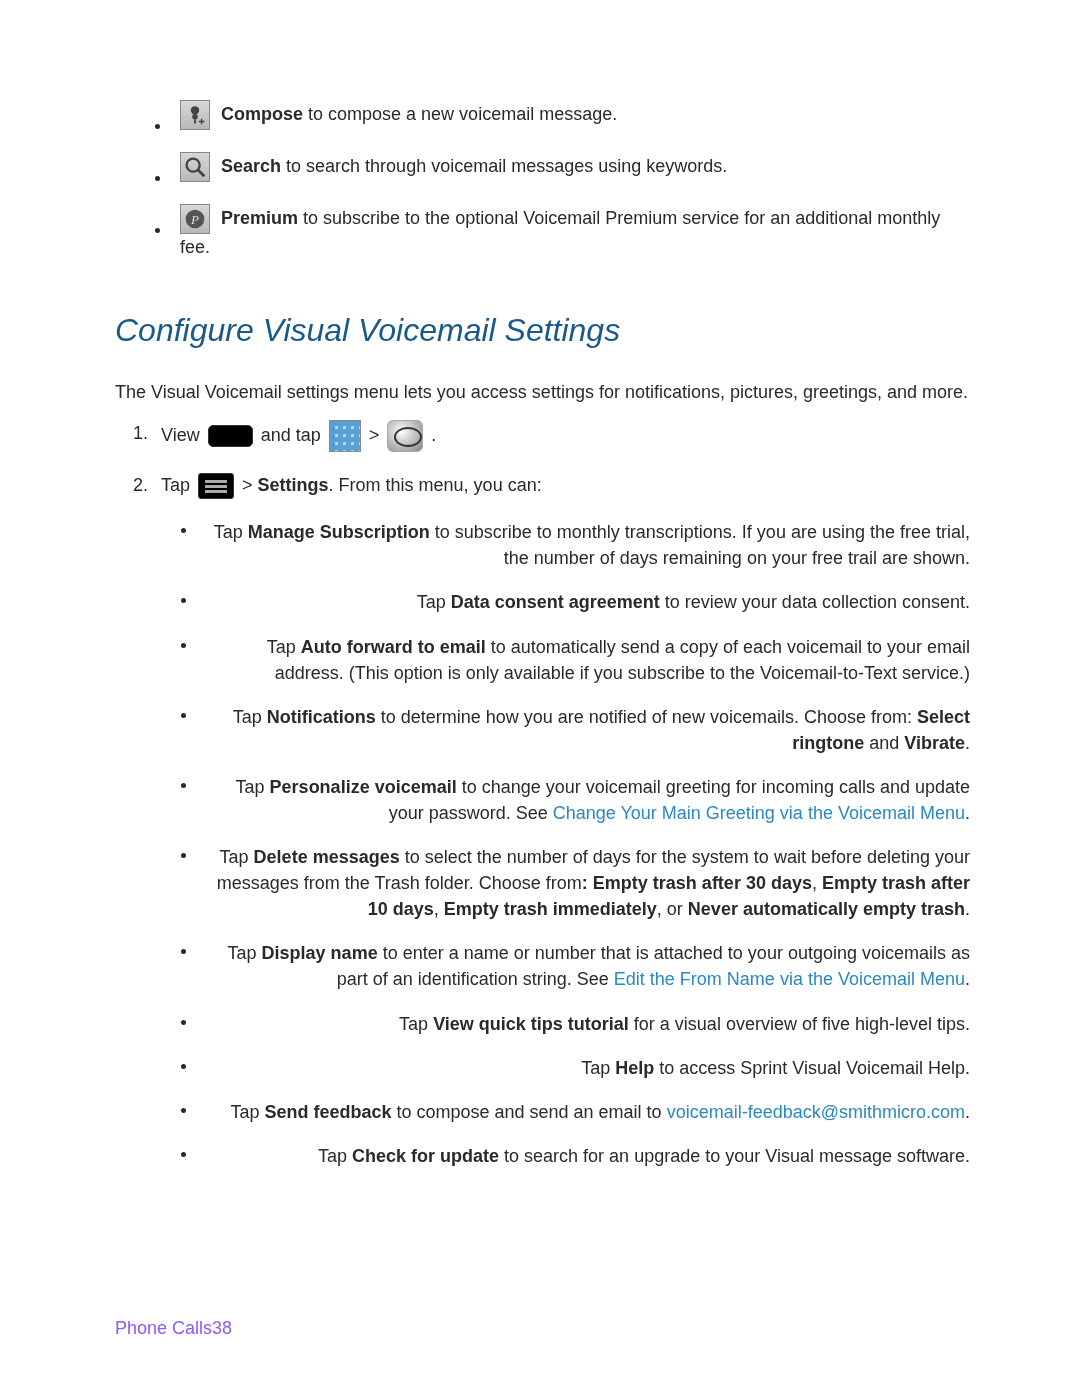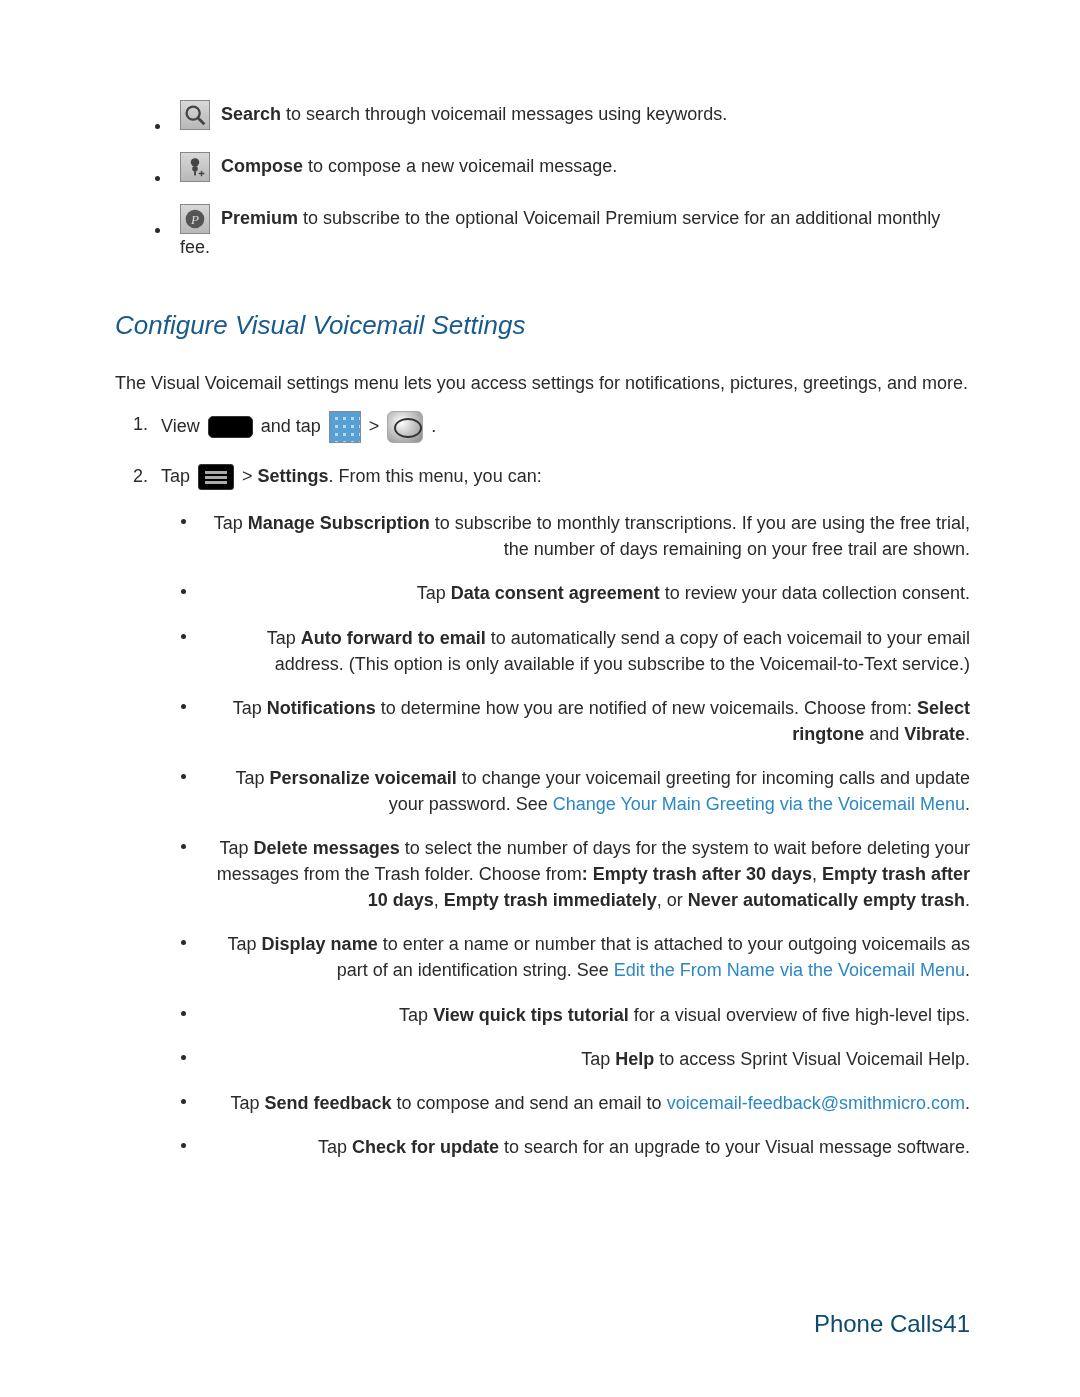--- a/index.html
+++ b/index.html
@@ -44,21 +44,21 @@
     vertical-align: middle;
     margin-right: 6px;
     position: relative;
   }
   .icon-box svg { width: 100%; height: 100%; display: block; }
   .bold { font-weight: bold; }
   h2.section-heading {
     font-family: Arial, Helvetica, sans-serif;
     font-style: italic;
     font-weight: normal;
-    font-size: 26px;
+    font-size: 32px;
     color: #1a5a8a;
     margin-top: 45px;
     margin-bottom: 25px;
   }
   .intro { margin-bottom: 14px; }
   ol.steps {
     list-style: none;
     margin-left: 18px;
     counter-reset: step;
   }
@@ -129,54 +129,54 @@
     background: #2a2a2a;
     border-radius: 50%;
   }
   a.link { color: #2b88c5; text-decoration: none; }
   .footer {
     position: absolute;
     bottom: 55px;
     left: 115px;
     right: 110px;
     display: flex;
-    justify-content: flex-end;
-    color: #0c4a6e;
-    font-size: 24px;
+    justify-content: flex-start;
+    color: #8b5cf6;
+    font-size: 18px;
   }
 </style>
 </head>
 <body>
 
 <div class="page">
 
   <ul class="top-list">
-    <li>
-      <span class="icon-box">
-        <svg viewBox="0 0 30 30">
-            <circle cx="13" cy="13" r="7" stroke="#444" stroke-width="2.5" fill="none"></circle>
-            <line x1="18" y1="18" x2="25" y2="25" stroke="#444" stroke-width="3"></line>
-          </svg>
-      </span>
-      <span class="bold">Search</span><span> to search through voicemail messages using keywords.</span>
-    </li>
     <li>
       <span class="icon-box">
         <svg viewBox="0 0 30 30">
             <circle cx="15" cy="10" r="4.5" fill="#444"></circle>
             <rect x="12" y="14" width="6" height="6" rx="3" fill="#444"></rect>
             <rect x="14" y="20" width="2" height="4" fill="#444"></rect>
             <path d="M19 22 h6 M22 19 v6" stroke="#444" stroke-width="1.5"></path>
           </svg>
       </span>
       <span class="bold">Compose</span><span> to compose a new voicemail message.</span>
     </li>
     <li>
       <span class="icon-box">
         <svg viewBox="0 0 30 30">
+            <circle cx="13" cy="13" r="7" stroke="#444" stroke-width="2.5" fill="none"></circle>
+            <line x1="18" y1="18" x2="25" y2="25" stroke="#444" stroke-width="3"></line>
+          </svg>
+      </span>
+      <span class="bold">Search</span><span> to search through voicemail messages using keywords.</span>
+    </li>
+    <li>
+      <span class="icon-box">
+        <svg viewBox="0 0 30 30">
             <circle cx="15" cy="15" r="10" fill="#555"></circle>
             <text x="15" y="20" font-size="14" fill="#ddd" text-anchor="middle" font-style="italic" font-family="serif">P</text>
           </svg>
       </span>
       <span class="bold">Premium</span><span> to subscribe to the optional Voicemail Premium service for an additional monthly fee.</span>
     </li>
   </ul>
 
   <h2 class="section-heading">Configure Visual Voicemail Settings</h2>
 
@@ -233,14 +233,14 @@
           <span>Tap </span><span class="bold">Check for update</span><span> to search for an upgrade to your Visual message software.</span>
         </li>
       </ul>
     </li>
   </ol>
 
 </div>
 
 <div class="footer">
   <span>Phone Calls</span>
-  <span>41</span>
+  <span>38</span>
 </div>
 
 </body></html>

